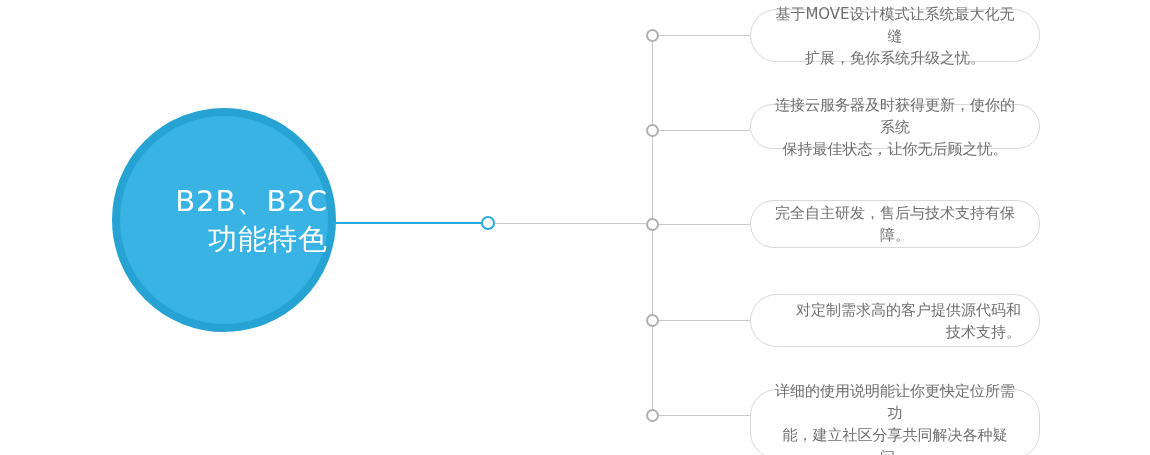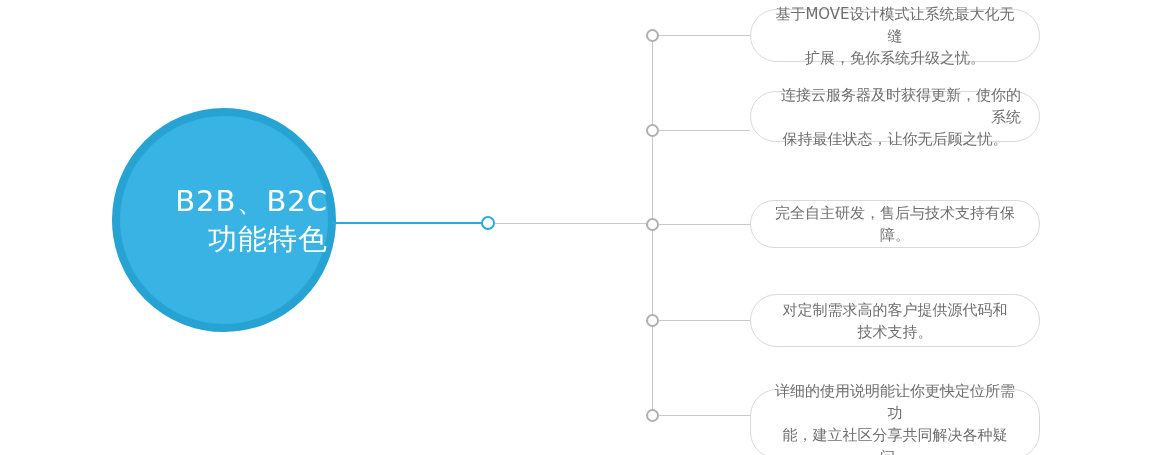--- a/index.html
+++ b/index.html
@@ -114,30 +114,30 @@
   <div class="hline" style="left:659px; top:129.5px; width:91px;"></div>
   <div class="hline" style="left:659px; top:223.5px; width:91px;"></div>
   <div class="hline" style="left:659px; top:319.5px; width:91px;"></div>
   <div class="hline" style="left:659px; top:414.5px; width:91px;"></div>
 
   <div class="pill" style="top:9px; height:53px;">
     <div>基于MOVE设计模式让系统最大化无缝</div>
     <div>扩展，免你系统升级之忧。</div>
   </div>
 
-  <div class="pill" style="top:91px; height:51px;text-align:right;">
+  <div class="pill" style="top:104px; height:45px;">
     <div>连接云服务器及时获得更新，使你的系统</div>
     <div>保持最佳状态，让你无后顾之忧。</div>
   </div>
 
   <div class="pill" style="top:200px; height:48px;">
     <div>完全自主研发，售后与技术支持有保障。</div>
   </div>
 
-  <div class="pill" style="top:294px; height:53px;">
+  <div class="pill" style="top:294px; height:53px;align-items:flex-end;">
     <div>对定制需求高的客户提供源代码和</div>
     <div>技术支持。</div>
   </div>
 
   <div class="pill" style="top:389px; height:70px;">
     <div>详细的使用说明能让你更快定位所需功</div>
     <div>能，建立社区分享共同解决各种疑问。</div>
   </div>
 
 </div>

